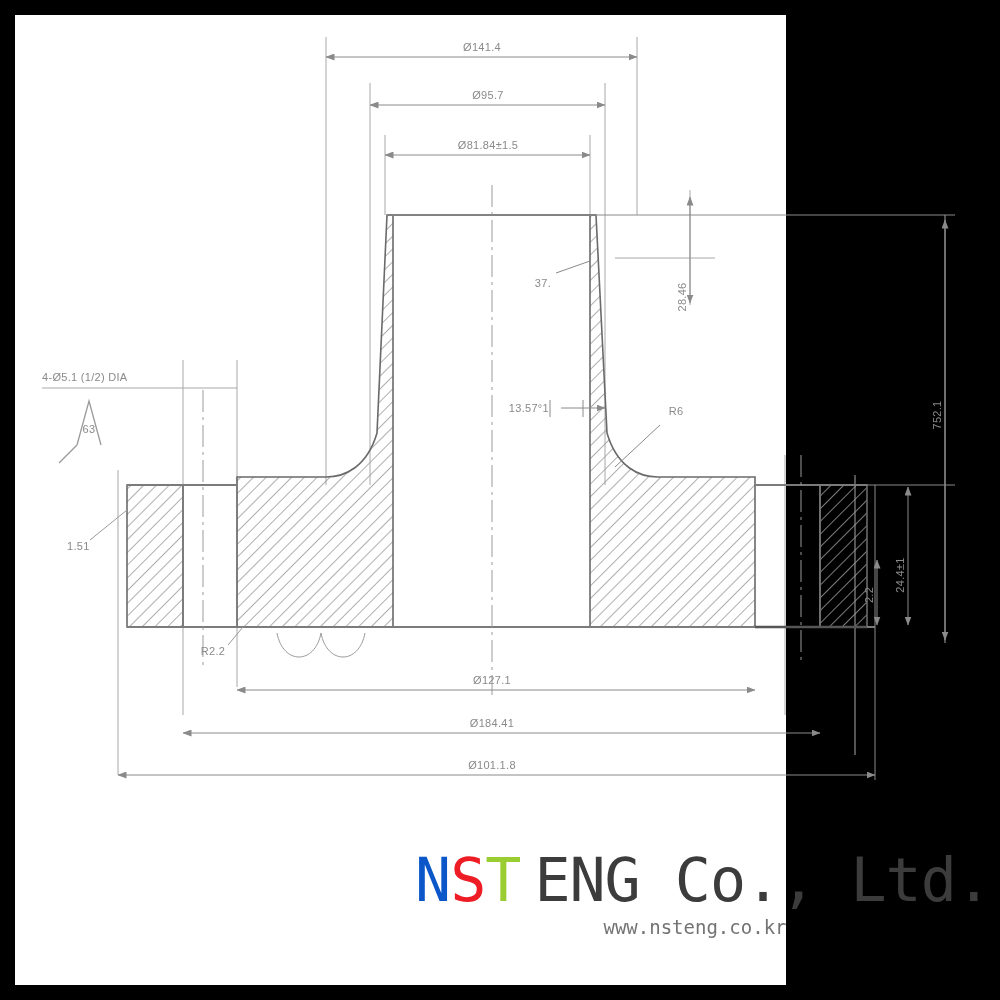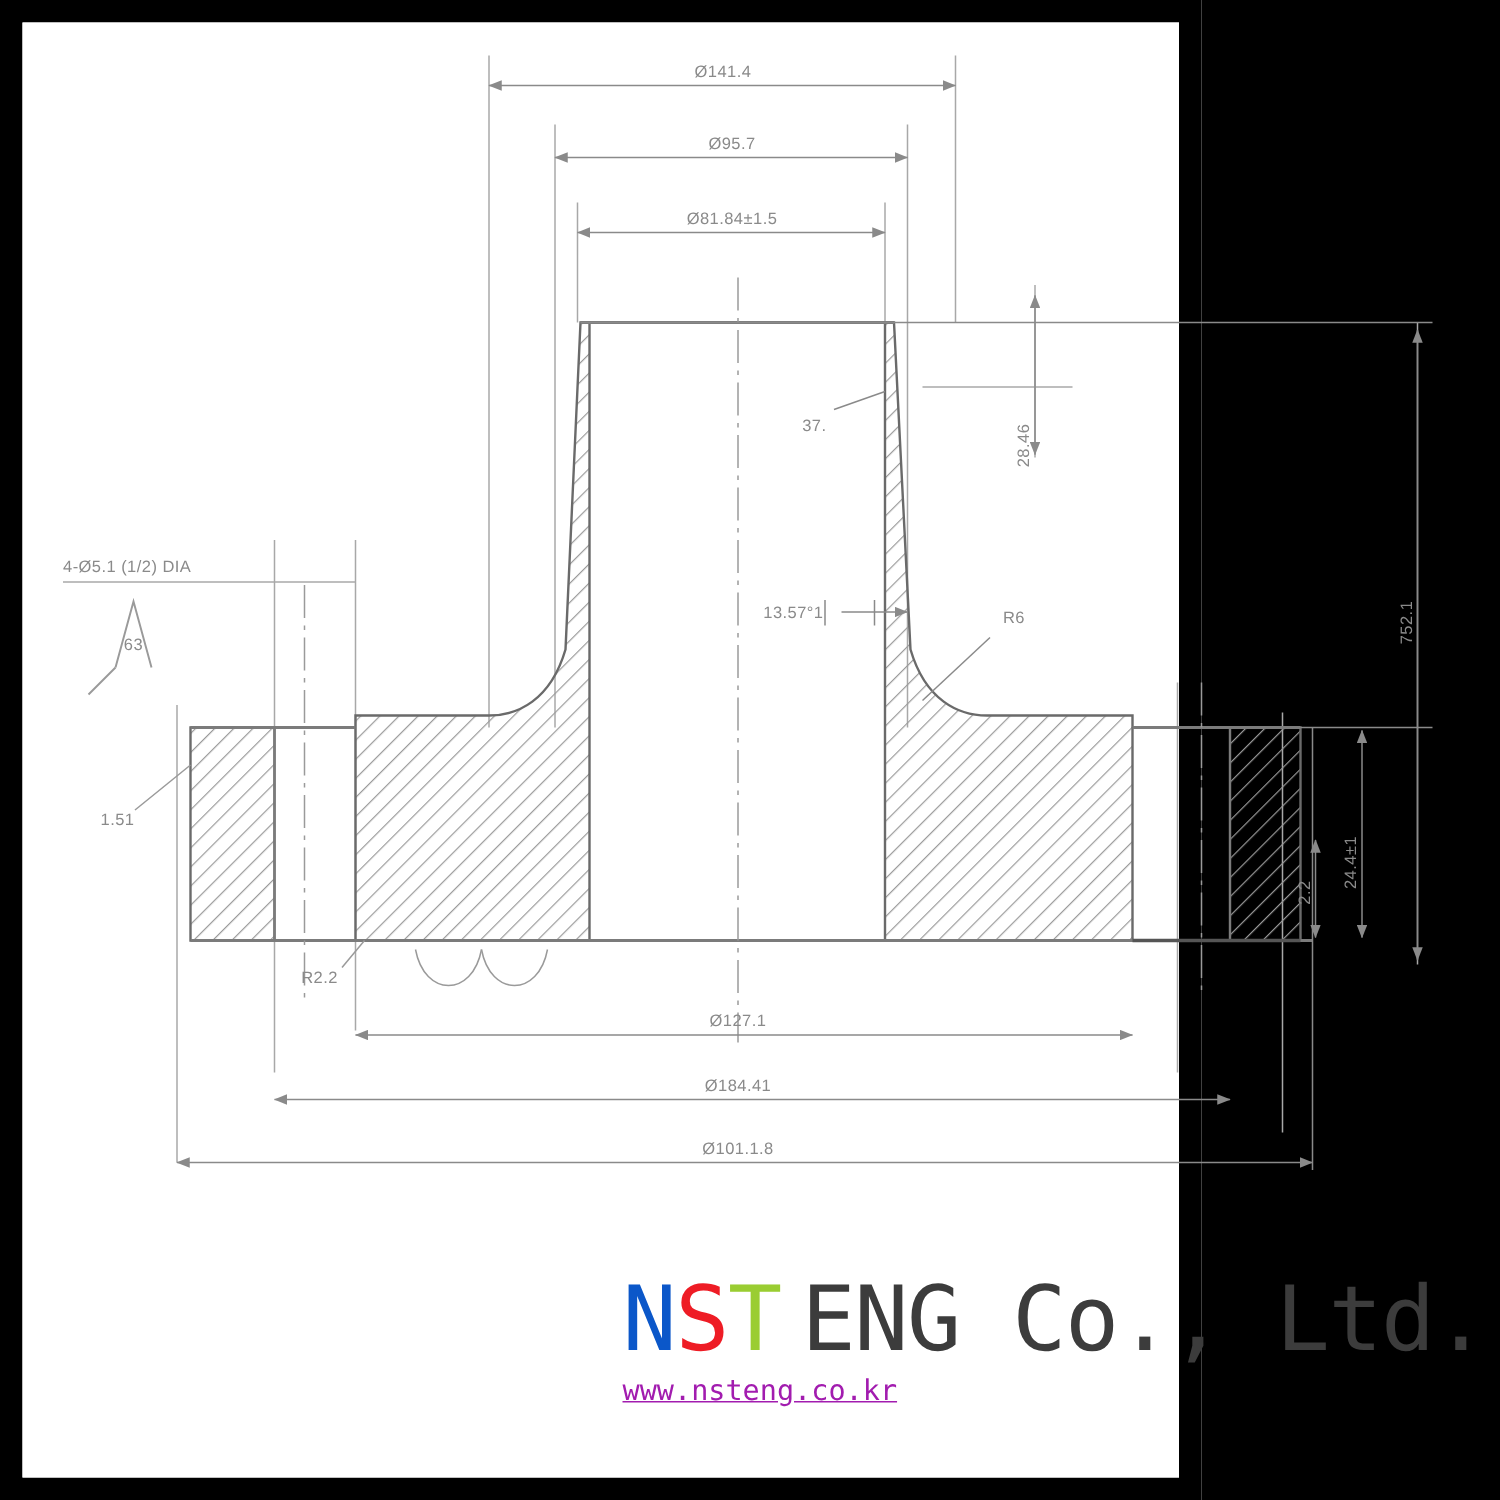--- a/index.html
+++ b/index.html
@@ -14,21 +14,21 @@
   
   #logo{position:absolute;left:400px;top:835px;width:560px;height:120px;}
   #logotype{font-family:"DejaVu Sans Mono",monospace;font-size:60px;
             font-weight:normal;letter-spacing:-1px;line-height:1;
             white-space:nowrap;}
   #logotype .n{color:#0b57c9;}
   #logotype .s{color:#ee1c25;}
   #logotype .t{color:#9acd32;}
   #logotype .eng{color:#3c3c3c;margin-left:14px;}
   #site{font-family:"DejaVu Sans Mono",monospace;font-size:19px;
-        color:#a21caf;text-align:left;margin-top:6px;letter-spacing:0px;text-decoration:underline;}
+        color:#737373;text-align:center;margin-top:6px;letter-spacing:0px;}
 </style>
 </head>
 <body>
 
 <div id="frame">
   <div id="sheet">
 
     <svg class="draw" viewBox="0 0 970 970">
       <defs>
         <pattern id="hatch" width="9" height="9" patternTransform="rotate(45)" patternUnits="userSpaceOnUse">

